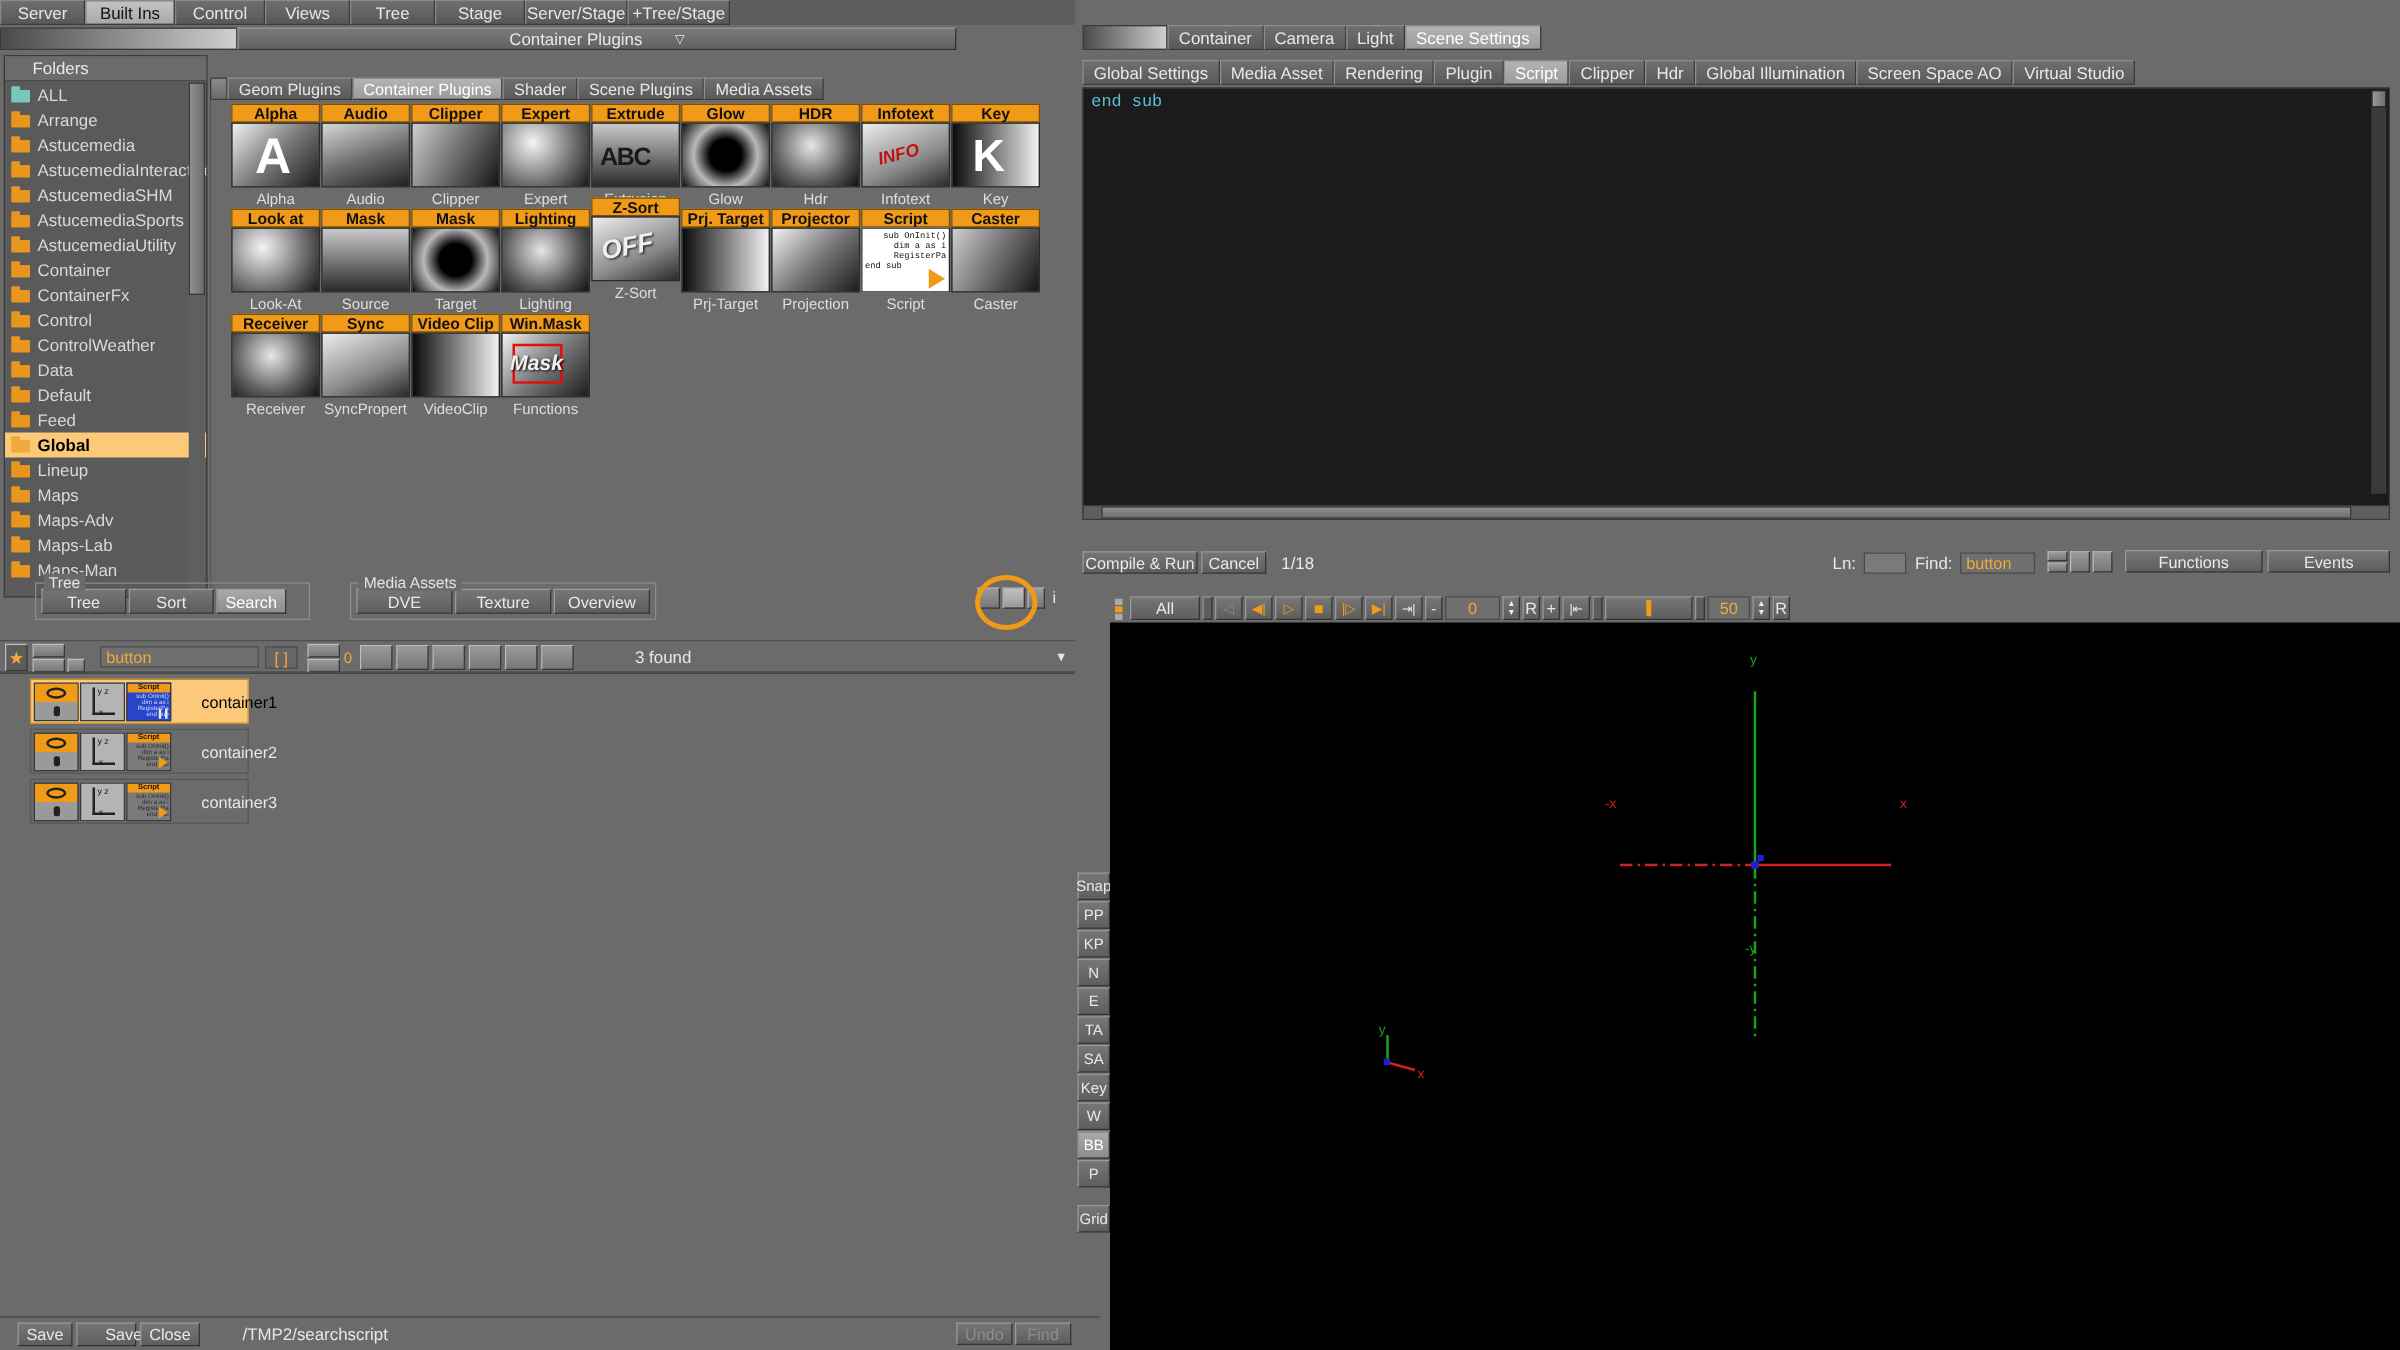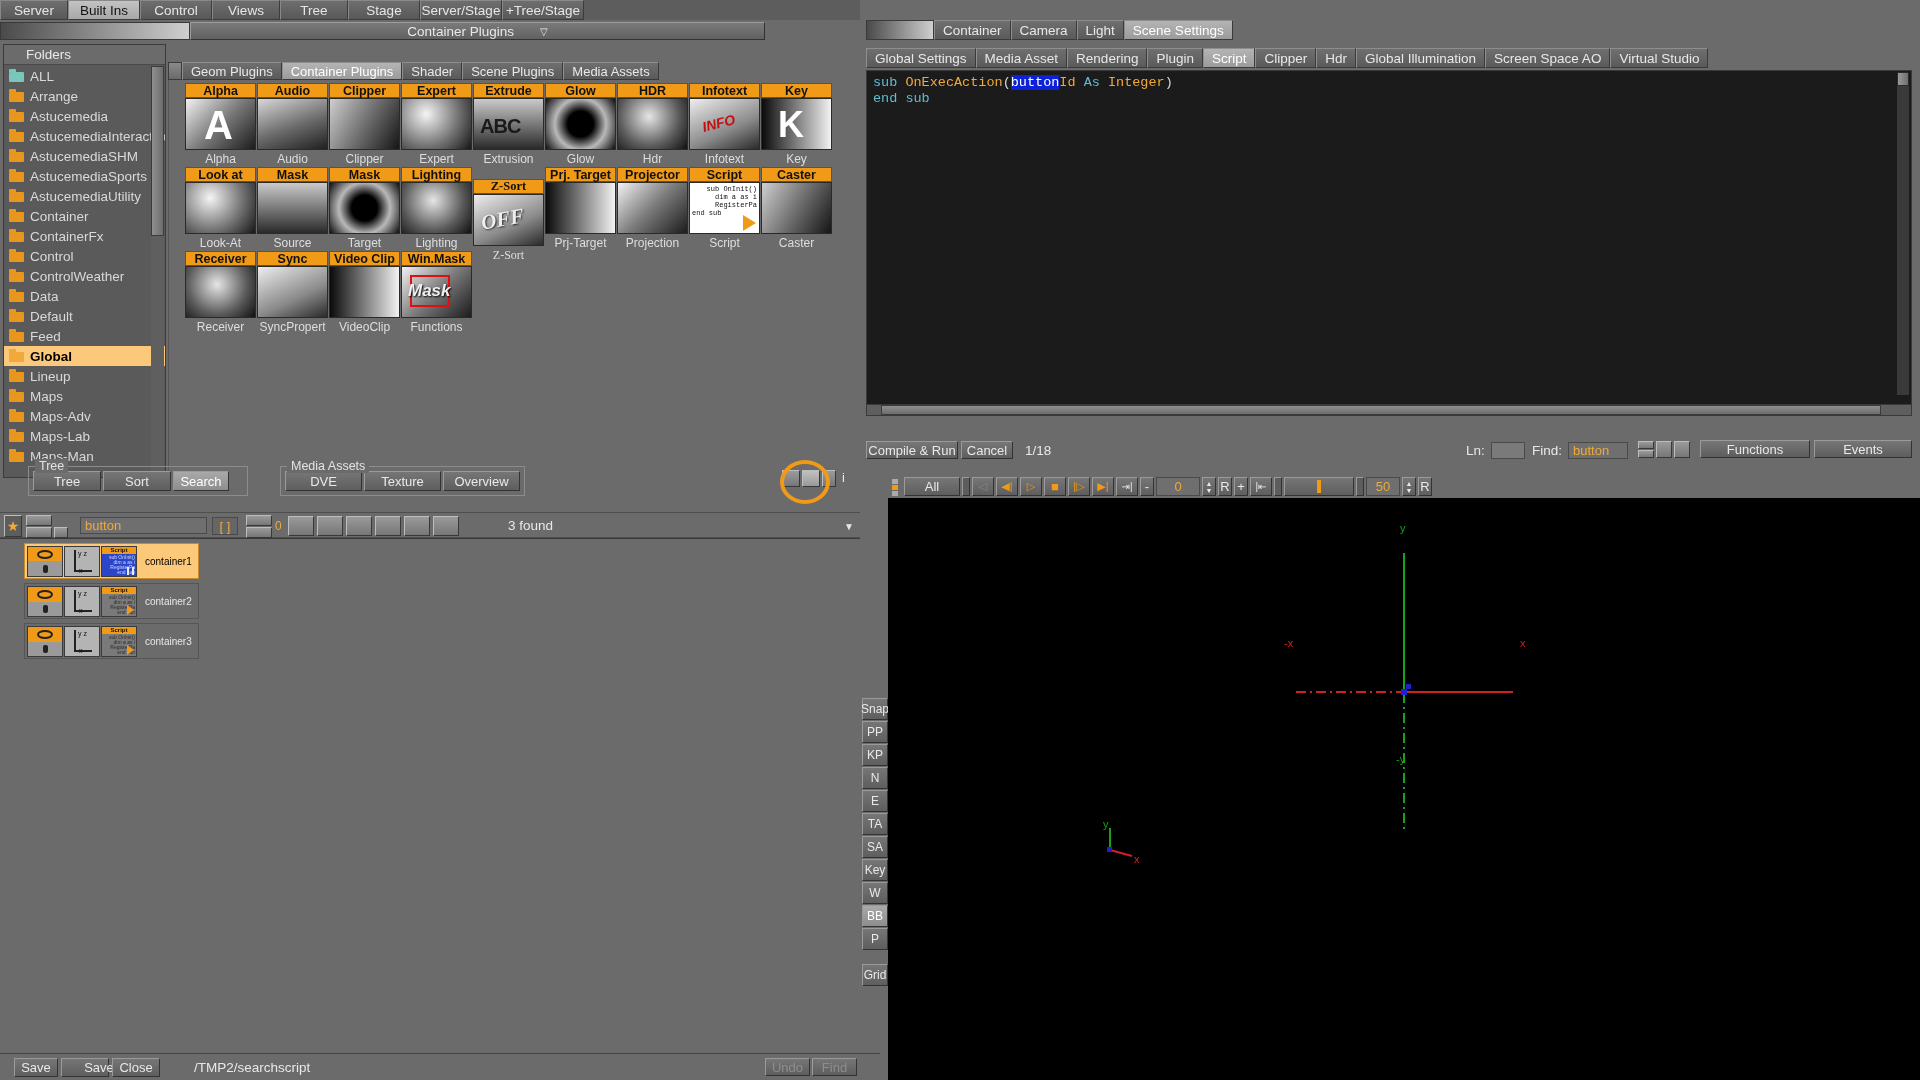--- a/index.html
+++ b/index.html
@@ -100,21 +100,21 @@
      border-top:1px solid #bdbdbd; border-left:1px solid #bdbdbd;
      border-right:1px solid #383838; border-bottom:1px solid #383838; position:absolute; }
 
   #results { position:absolute; left:0; top:538px; width:860px; height:494px; background:#6b6b6b;
      border-top:1px solid #3a3a3a; }
   .resrow { position:absolute; left:24px; height:36px; width:175px; display:flex; align-items:center;
      border:1px solid #565656; cursor:pointer; }
   .resrow.sel { background:#fcc87a; color:#000; border:1px solid #c58a2a;}
   .resrow .thumbs { display:flex; gap:1px; margin-left:2px; }
   .rthumb { width:36px; height:31px; border:1px solid #3a3a3a; position:relative; overflow:hidden; }
-  .rname { margin-left:8px; font-size:10px; }
+  .rname { margin-left:24px; font-size:13px; }
 
   
   #bottombar { position:absolute; left:0; top:1040px; width:880px; height:40px; background:#6b6b6b; }
   #bottombar .sep { position:absolute; left:0; top:0; width:880px; height:14px;
       background:#6b6b6b; border-bottom:1px solid #444; }
 
   
   #rightpane { position:absolute; left:860px; top:0px; width:1060px; height:475px; background:#6b6b6b; }
   #scenetabs { position:absolute; left:6px; top:20px; height:20px; display:flex; }
   #scenegrad { position:absolute; left:6px; top:20px; width:68px; height:20px;
@@ -389,21 +389,21 @@
           <div class="pcell" style="left: 144px; top: 84px;">
             <div class="pcap">Mask</div>
             <div class="pimg" style="background: radial-gradient(circle, rgb(0, 0, 0) 30%, rgb(185, 185, 185) 60%, rgb(13, 13, 13));"></div>
             <div class="plabel">Target</div>
           </div>
           <div class="pcell" style="left: 216px; top: 84px;">
             <div class="pcap">Lighting</div>
             <div class="pimg" style="background: radial-gradient(circle at 45% 35%, rgb(230, 230, 230), rgb(90, 90, 90) 60%, rgb(16, 16, 16));"></div>
             <div class="plabel">Lighting</div>
           </div>
-          <div class="pcell" style="left: 288px; top: 96px; font-family: Liberation Serif, serif;">
+          <div class="pcell" style="left: 288px; top: 75px;">
             <div class="pcap">Z-Sort</div>
             <div class="pimg" style="background: linear-gradient(155deg, rgb(237, 237, 237), rgb(138, 138, 138) 60%, rgb(42, 42, 42));">
               <div style="position:absolute;left:7px;top:12px;color:#efefef;font-style:italic;font-weight:bold;font-size:21px;transform:rotate(-10deg);text-shadow:1px 1px 2px #222;">OFF</div>
             </div>
             <div class="plabel">Z-Sort</div>
           </div>
           <div class="pcell" style="left: 360px; top: 84px;">
             <div class="pcap">Prj. Target</div>
             <div class="pimg" style="background: linear-gradient(90deg, rgb(10, 10, 10) 0%, rgb(242, 242, 242) 100%);"></div>
             <div class="plabel">Prj-Target</div>
@@ -591,21 +591,20 @@
         <div class="tabbtn active">Script</div>
         <div class="tabbtn">Clipper</div>
         <div class="tabbtn">Hdr</div>
         <div class="tabbtn">Global Illumination</div>
         <div class="tabbtn">Screen Space AO</div>
         <div class="tabbtn">Virtual Studio</div>
       </div>
 
     <div id="editor">
       <div id="codebody">
-          <div class="code"><span class="kw">sub </span><span class="fn">OnExecAction</span><span class="pl">(</span><span class="selblue">button</span><span class="fn">Id </span><span class="kw">As </span><span class="fn">Integer</span><span class="pl">)</span></div>
           <div class="code"><span class="kw">end sub</span></div>
         </div>
       <div id="edvscroll">
         <div class="t"></div>
       </div>
     </div>
     <div id="edhscroll">
       <div class="t"></div>
     </div>
 

